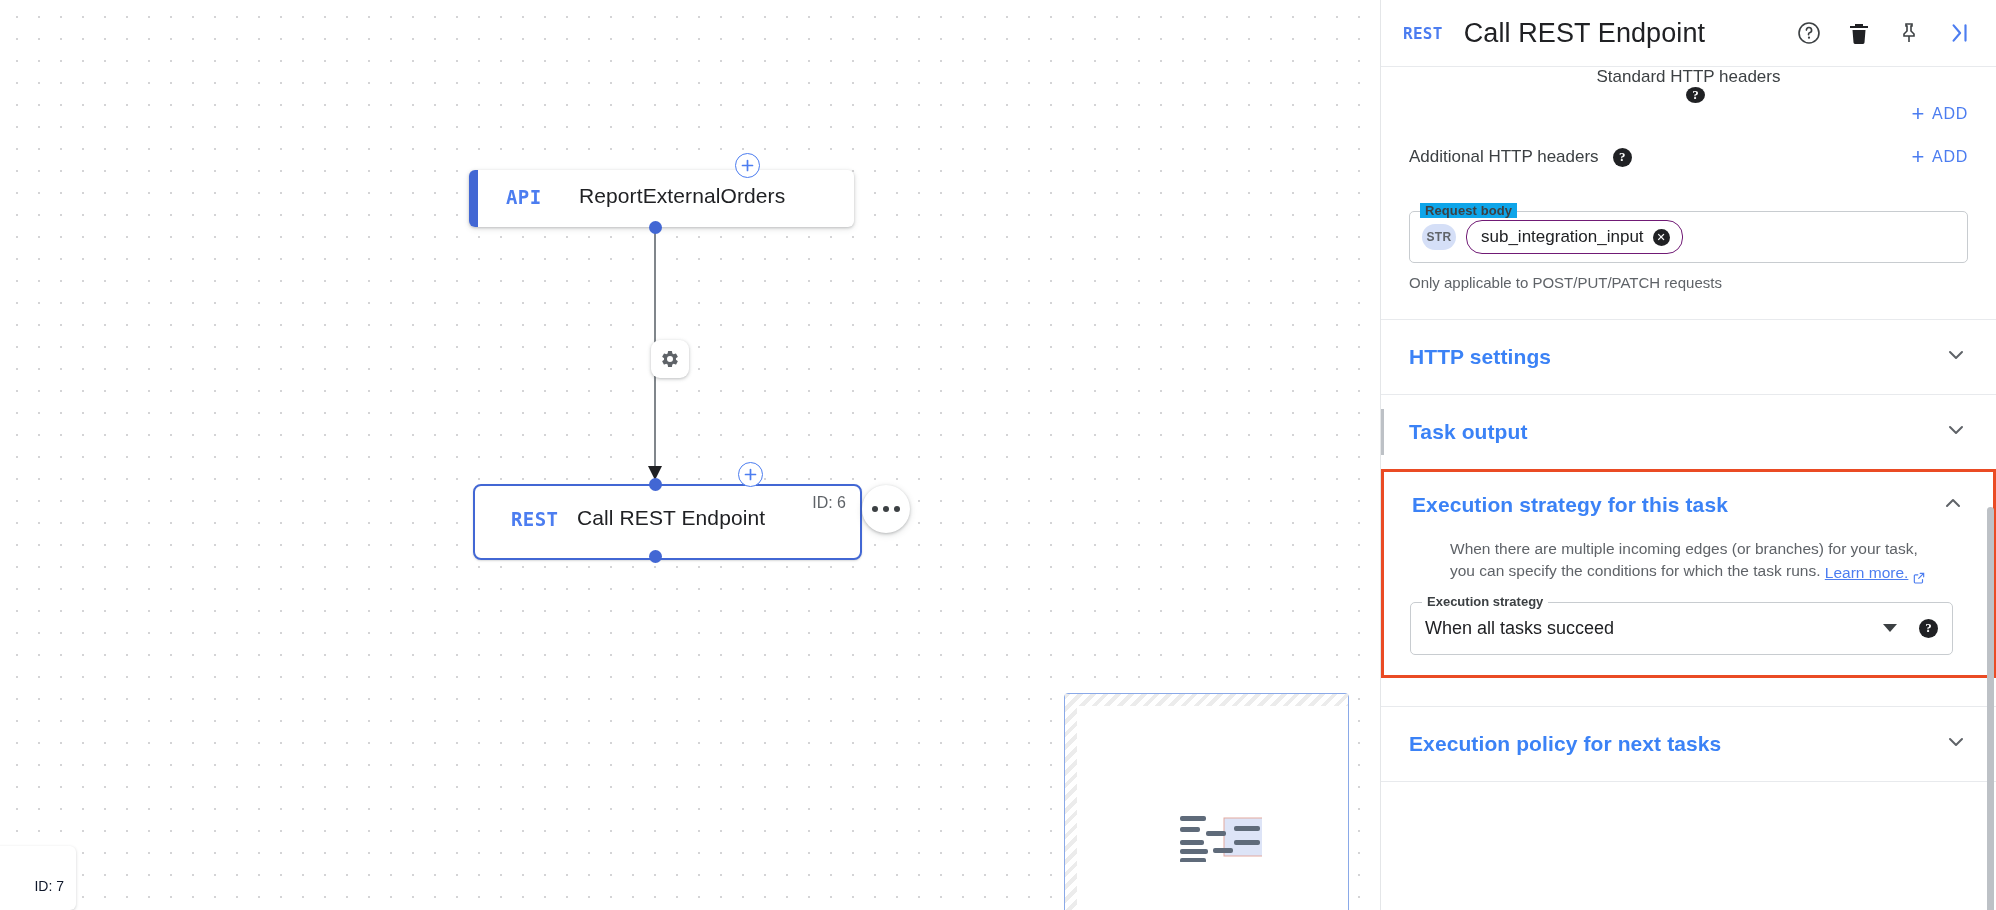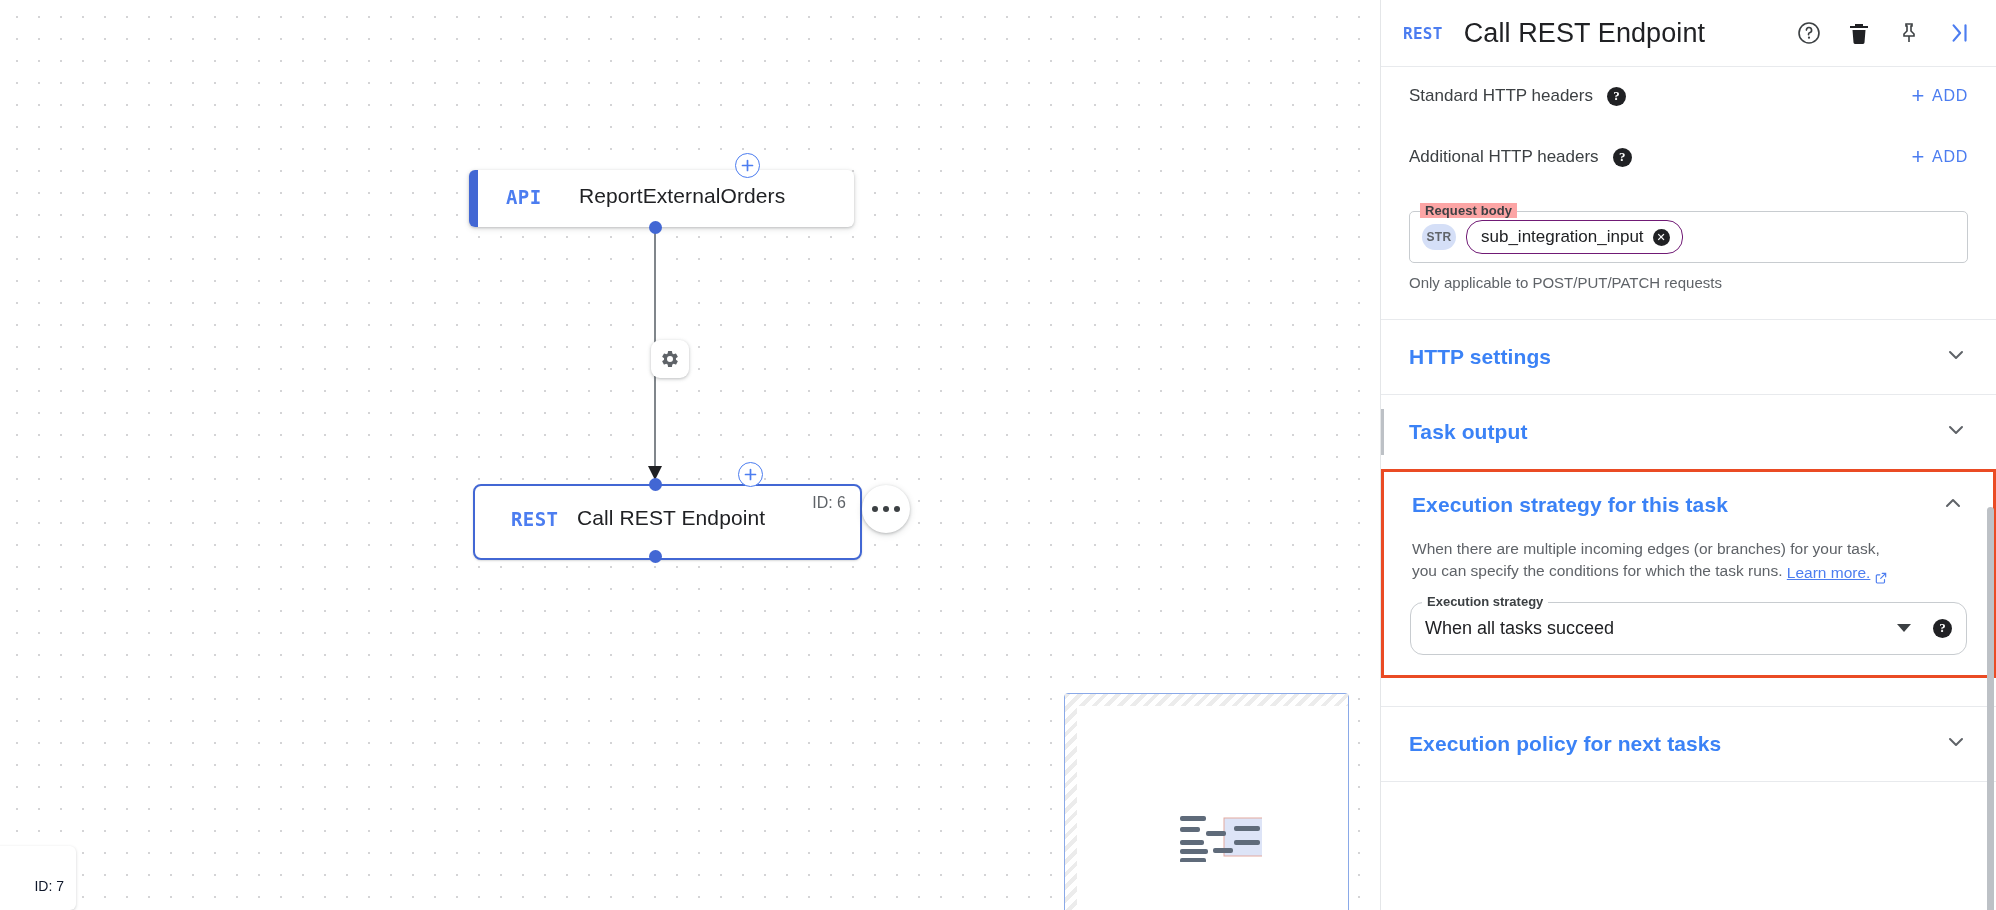--- a/index.html
+++ b/index.html
@@ -136,21 +136,21 @@
     color:#4c7df0;font-size:16px;font-weight:500;letter-spacing:.7px;
   }
   .addbtn .plus{font-size:22px;font-weight:400;line-height:1;}
 
   
   .field{
     position:relative;margin:0 28px;border:1px solid #c8ccd0;border-radius:5px;
     height:52px;box-sizing:border-box;display:flex;align-items:center;padding:0 12px;
   }
   .field > .legend{
-    position:absolute;top:-9px;left:10px;background:#fca5a5;padding:0 5px;
+    position:absolute;top:-9px;left:10px;background:#0ea5e9;padding:0 5px;
     font-size:13px;font-weight:700;color:#3c4043;letter-spacing:.1px;
   }
   .strbadge{
     width:34px;height:26px;border-radius:13px;background:#d5dff7;color:#5f6368;
     font-size:12px;font-weight:700;display:flex;align-items:center;justify-content:center;
     letter-spacing:.4px;
   }
   .chip{
     margin-left:10px;height:32px;border:1px solid #701a75;border-radius:16px;
     display:flex;align-items:center;gap:9px;padding:0 12px 0 14px;background:#fff;
@@ -171,26 +171,26 @@
   .section .chev{margin-left:auto;color:#5f6368;}
 
   .sec-accent{position:absolute;left:0;top:14px;bottom:14px;width:3px;background:#bdc1c6;}
 
   
   #exec-strategy{
     border:3px solid #ea4b24;box-sizing:border-box;margin:0;
     position:relative;background:#fff;
   }
   #exec-strategy .section{height:66px;}
-  .para{font-size:15.5px;line-height:1.45;color:#5f6368;padding:0 28px;}
+  .para{font-size:15.5px;line-height:1.45;color:#5f6368;padding:0 28px;margin-left:38px;}
   .para a{color:#4c7df0;}
   .extlink{display:inline-flex;align-items:flex-end;gap:4px;vertical-align:-2px;}
 
   .selectfield{
-    position:relative;margin:17px 26px 20px 26px;border:1px solid #c8ccd0;border-radius:13px;
+    position:relative;margin:17px 40px 20px 26px;border:1px solid #c8ccd0;border-radius:5px;
     height:53px;box-sizing:border-box;display:flex;align-items:center;padding:0 14px;
   }
   .selectfield .legend{
     position:absolute;top:-9px;left:11px;background:#fff;padding:0 5px;
     font-size:13px;font-weight:700;color:#3c4043;
   }
   .selectval{font-size:18px;color:#202124;}
   .caret{margin-left:auto;width:0;height:0;border-left:7px solid transparent;border-right:7px solid transparent;border-top:8px solid #3c4043;}
 
   
@@ -298,21 +298,21 @@
           <svg width="26" height="26" viewBox="0 0 24 24">
               <path d="M7 5l6 7-6 7" fill="none" stroke="#4c7df0" stroke-width="2" stroke-linecap="round" stroke-linejoin="round"></path>
               <path d="M18 5v14" stroke="#4c7df0" stroke-width="2" stroke-linecap="round"></path>
             </svg>
         </span>
       </div>
     </div>
 
     <div id="panel-scroll">
 
-      <div class="row" style="height:58px;">
+      <div class="row" style="height:58px;flex-direction:column;">
         <span class="label">Standard HTTP headers</span>
         <span class="qmark">?</span>
         <span class="addbtn">
           <span class="plus">+</span>
           <span>ADD</span>
         </span>
       </div>
 
       <div class="row" style="height:64px;">
         <span class="label">Additional HTTP headers</span>

